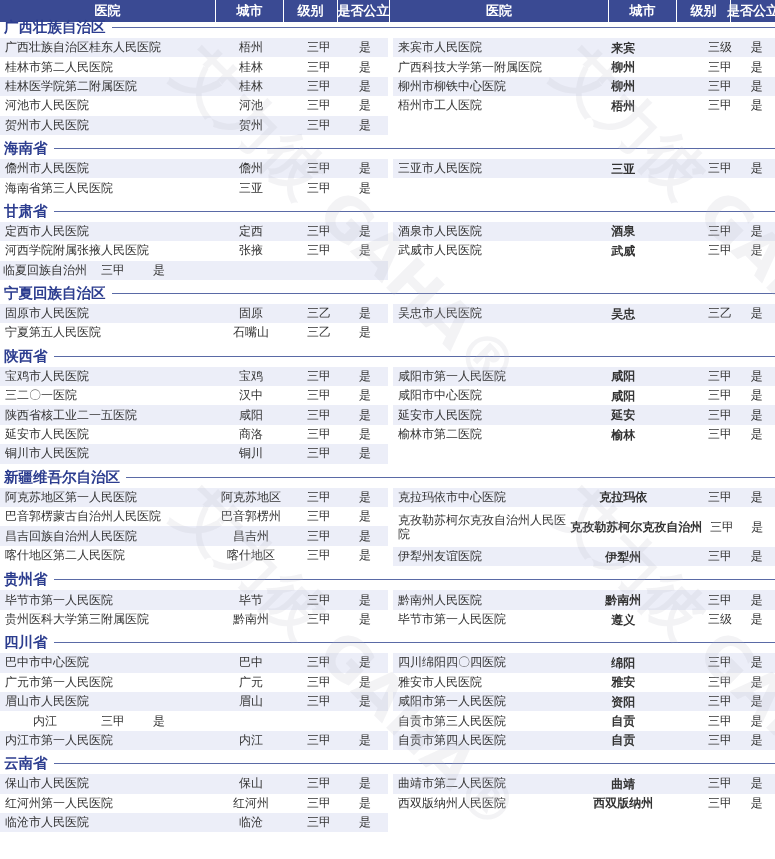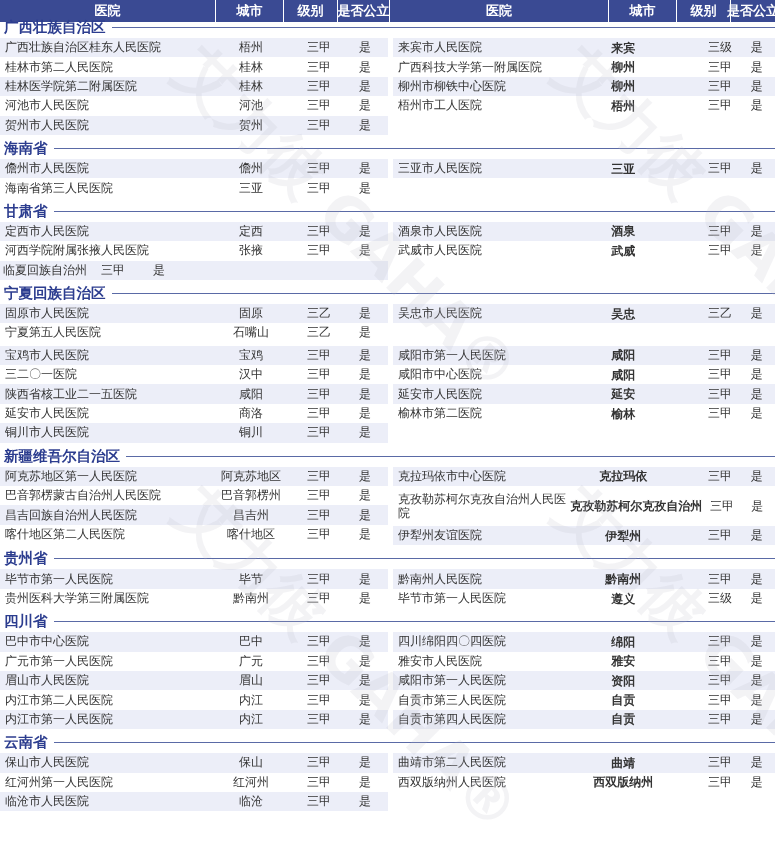--- a/index.html
+++ b/index.html
@@ -213,20 +213,24 @@
           <div class="row">
             <div class="n">吴忠市人民医院</div>
             <div class="ct">吴忠</div>
             <div class="lv">三乙</div>
             <div class="pb">是</div>
           </div>
         </div>
       </div>
     </div>
     <div class="section">
+      <div class="sec-title">
+        <span>陕西省</span>
+        <div class="line"></div>
+      </div>
       <div class="sec-body">
         <div class="half left">
           <div class="row">
             <div class="n">宝鸡市人民医院</div>
             <div class="ct">宝鸡</div>
             <div class="lv">三甲</div>
             <div class="pb">是</div>
           </div>
           <div class="row">
             <div class="n">三二〇一医院</div>
@@ -390,21 +394,20 @@
             <div class="lv">三甲</div>
             <div class="pb">是</div>
           </div>
           <div class="row">
             <div class="n">眉山市人民医院</div>
             <div class="ct">眉山</div>
             <div class="lv">三甲</div>
             <div class="pb">是</div>
           </div>
           <div class="row">
-            <div class="n">内江市第二人民医院</div>
             <div class="ct">内江</div>
             <div class="lv">三甲</div>
             <div class="pb">是</div>
           </div>
           <div class="row">
             <div class="n">内江市第一人民医院</div>
             <div class="ct">内江</div>
             <div class="lv">三甲</div>
             <div class="pb">是</div>
           </div>

